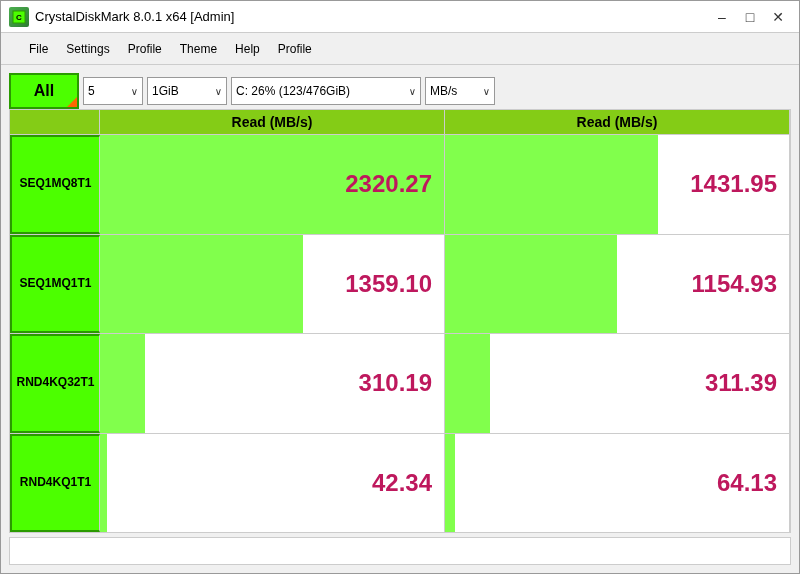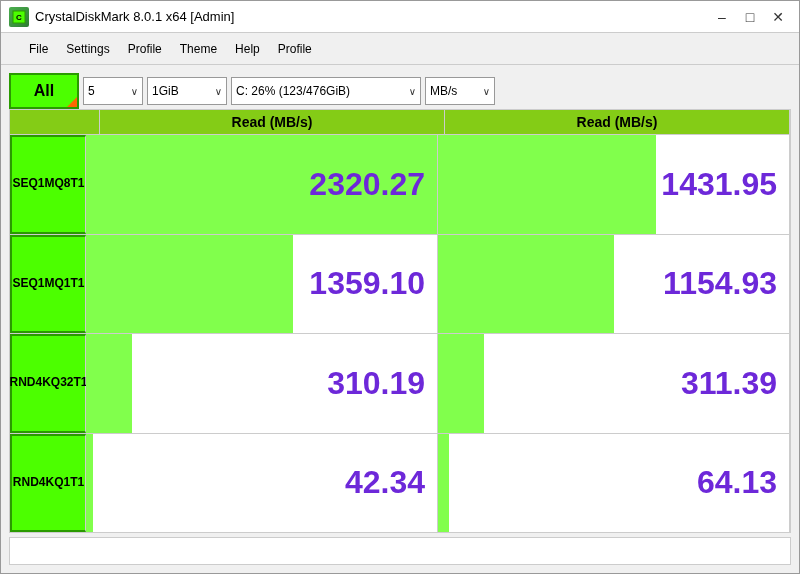--- a/index.html
+++ b/index.html
@@ -182,21 +182,21 @@
     }
 
     .data-row {
       display: flex;
       flex: 1;
       border-bottom: 1px solid #ccc;
     }
     .data-row:last-child { border-bottom: none; }
 
     .row-label {
-      width: 76px;
+      width: 90px;
       flex-shrink: 0;
       background: #4cff00;
       border: 2px solid #2a9a00;
       display: flex;
       align-items: center;
       justify-content: center;
       font-weight: bold;
       font-size: 12px;
       text-align: center;
       line-height: 1.3;
@@ -220,23 +220,23 @@
       left: 0;
       top: 0;
       bottom: 0;
       background: #4cff00;
       opacity: 0.7;
     }
 
     .value {
       position: relative;
       z-index: 1;
-      font-size: 32px;
+      font-size: 24px;
       font-weight: bold;
-      color: #6d28d9;
+      color: #be185d;
       font-family: Arial, sans-serif;
     }
 
     
     .status-bar {
       height: 28px;
       border: 1px solid #ccc;
       background: #fff;
       margin-top: 4px;
       flex-shrink: 0;

